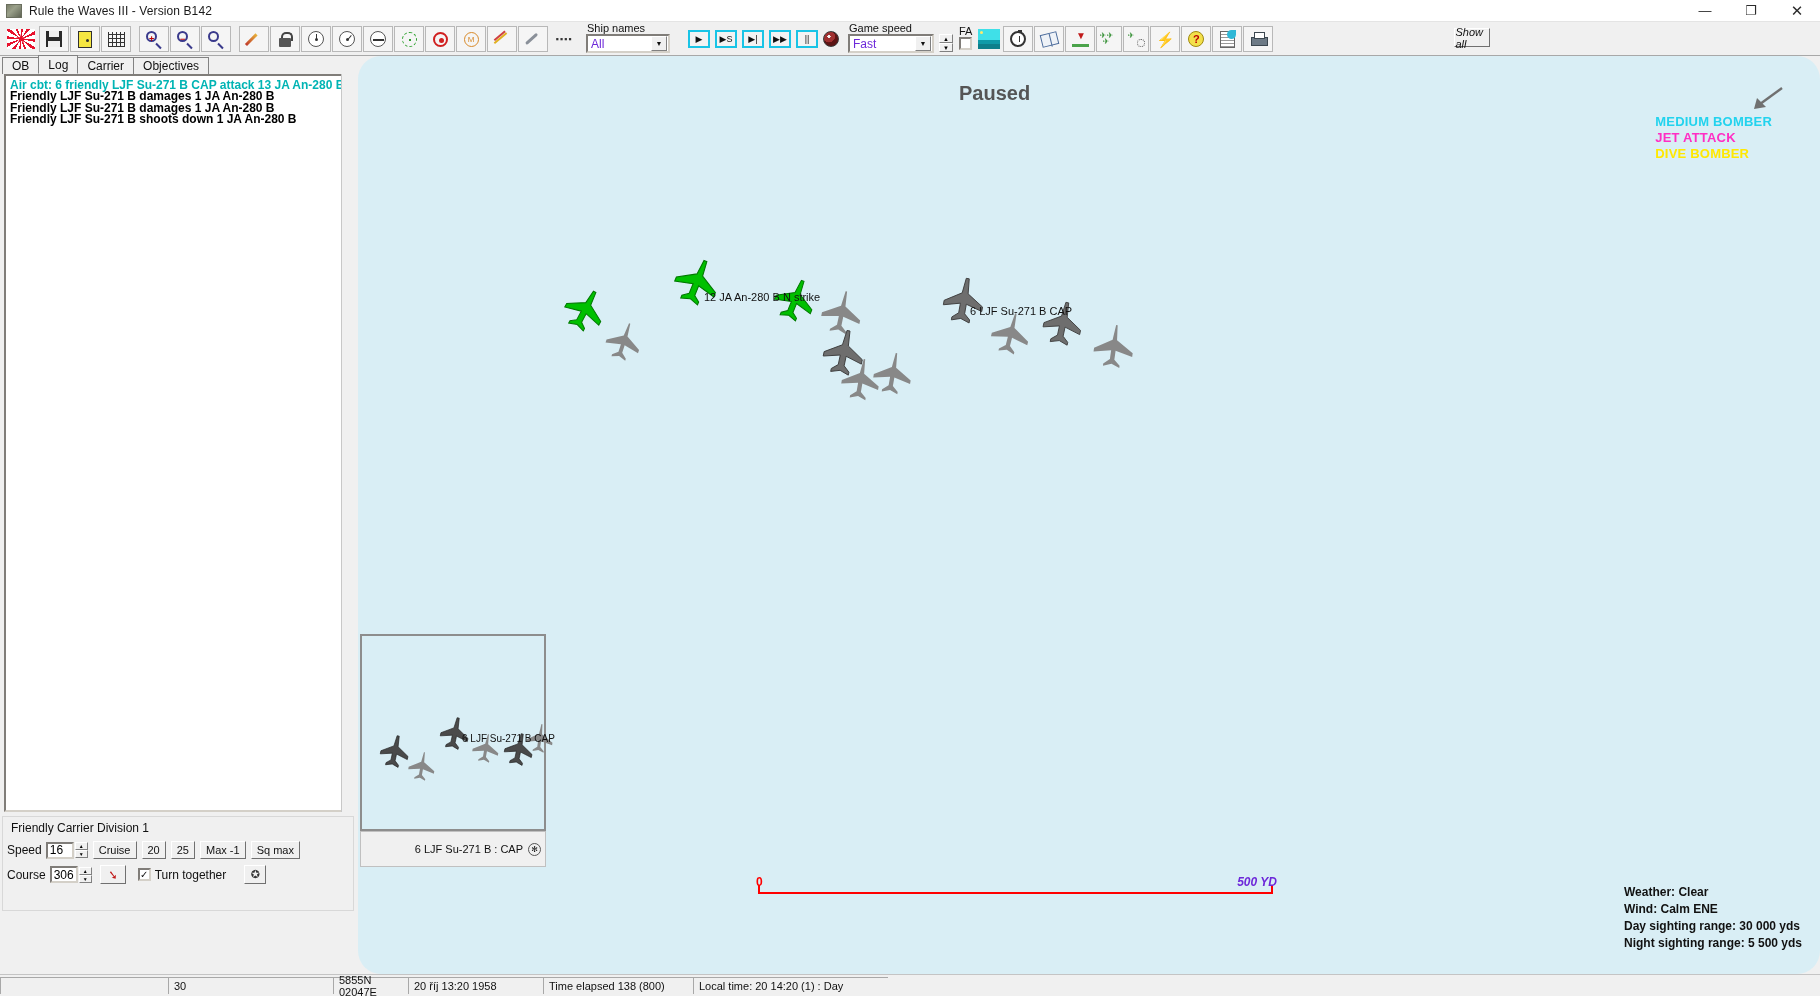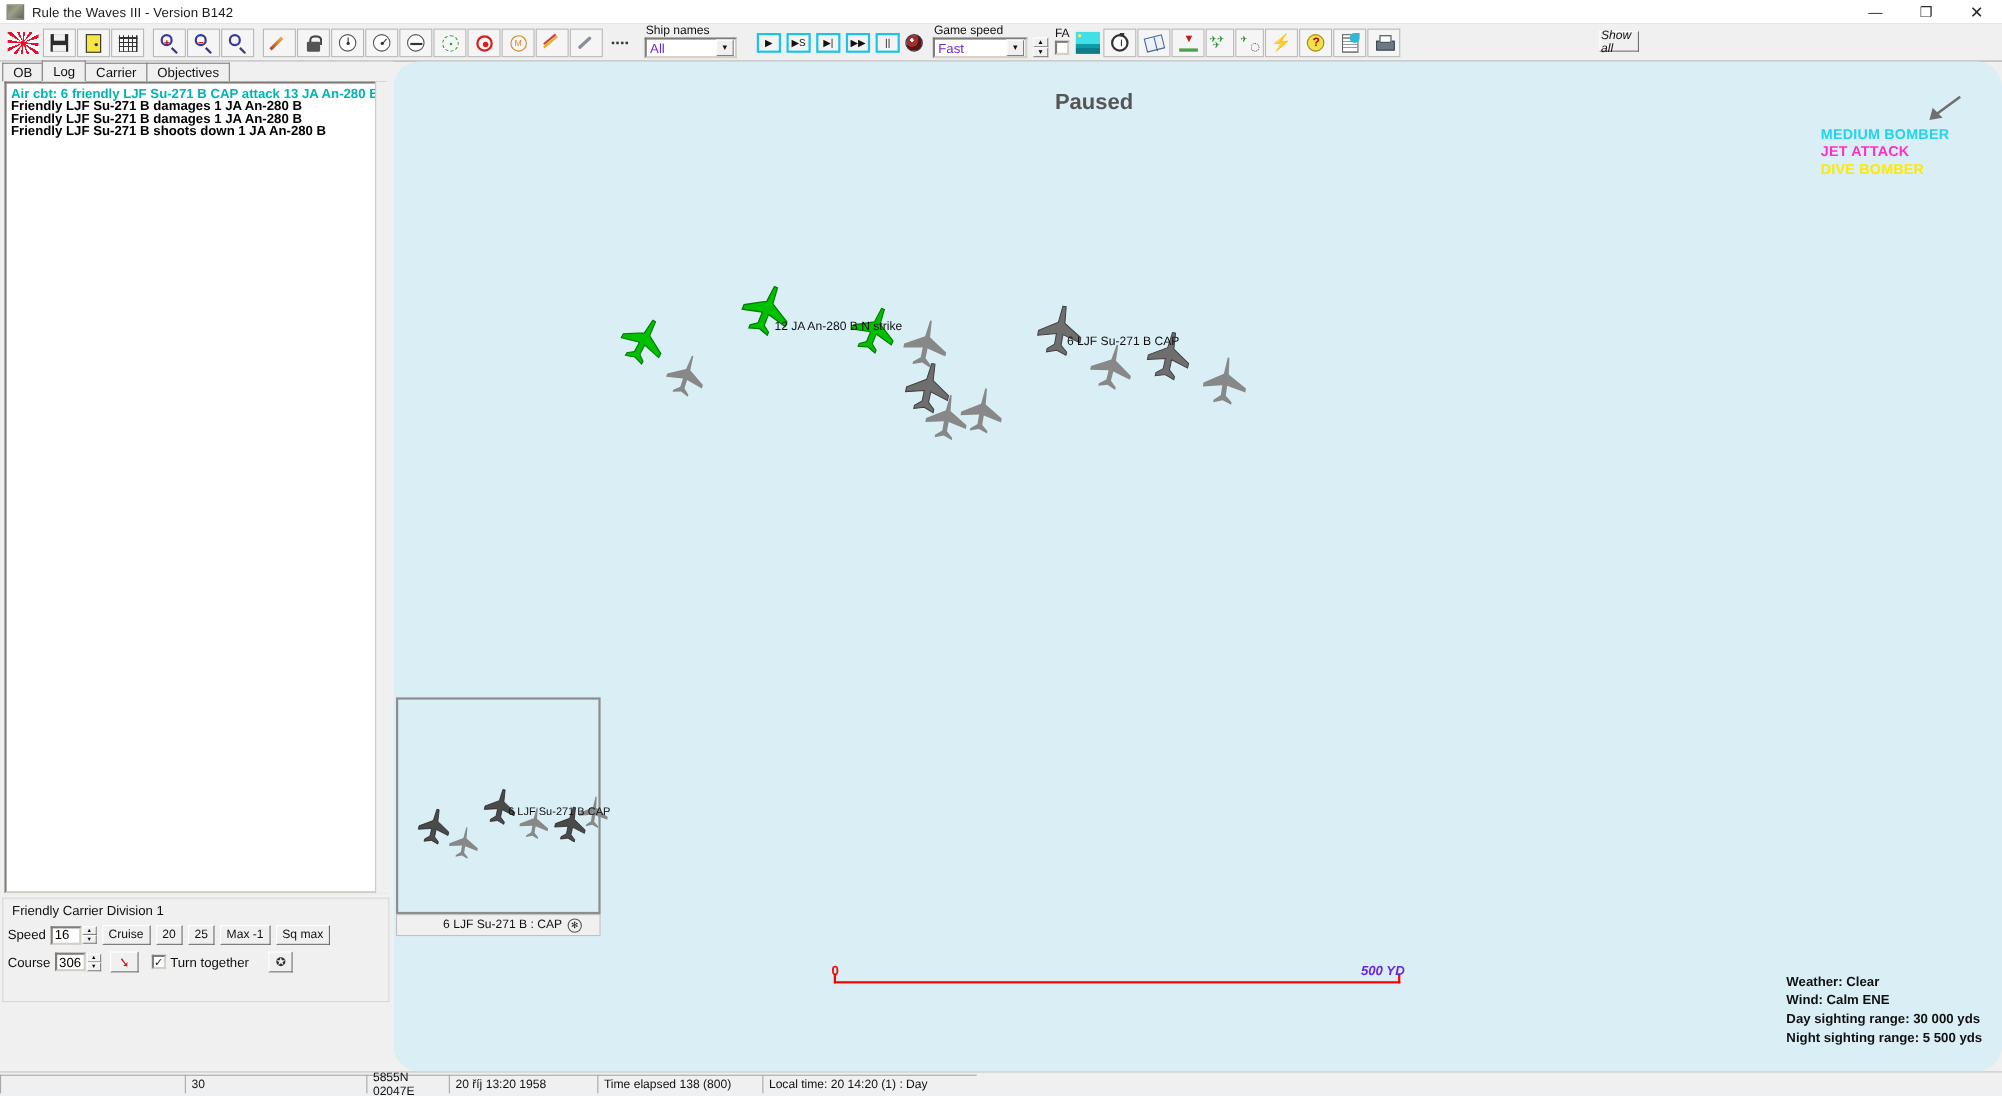--- a/index.html
+++ b/index.html
@@ -227,23 +227,23 @@
   .scalebar .line { position:absolute; left:0; bottom:8px; width:515px; height:2px; background:#f00; }
   .scalebar .cap { position:absolute; bottom:8px; width:2px; height:9px; background:#f00; }
   .scalebar .t0 { position:absolute; left:-2px; bottom:13px; font-size:12px; color:#f00; font-weight:bold; }
   .scalebar .t1 { position:absolute; right:-4px; bottom:13px; font-size:12px; color:#6d28d9; font-weight:bold;font-style:italic; }
 
   .minimap {
     position:absolute; left:2px; top:578px; width:186px; height:197px;
     background:#d9eef5; border:2px solid #8d8d8d;
   }
   .minicaption {
-    position:absolute; left:2px; top:775px; width:186px; height:20px;
+    position:absolute; left:2px; top:775px; width:186px; height:36px;
     background:#f0f0f0; border:1px solid #c0c0c0;
-    display:flex; align-items:center; justify-content:flex-end; padding-right:16px;
+    display:flex; align-items:center; justify-content:flex-end; padding-right:4px;
     font-size:11px; color:#111;
   }
   .minicaption .gear { width:13px; height:13px; margin-left:5px; border:1px solid #555;
                        border-radius:50%; font-size:8px; display:flex; align-items:center; justify-content:center;}
 
   
   .statusbar {
     position:absolute; left:0; bottom:0; width:1820px; height:22px;
     background:#f0f0f0; border-top:1px solid #c4c4c4; display:flex; align-items:center;
   }

